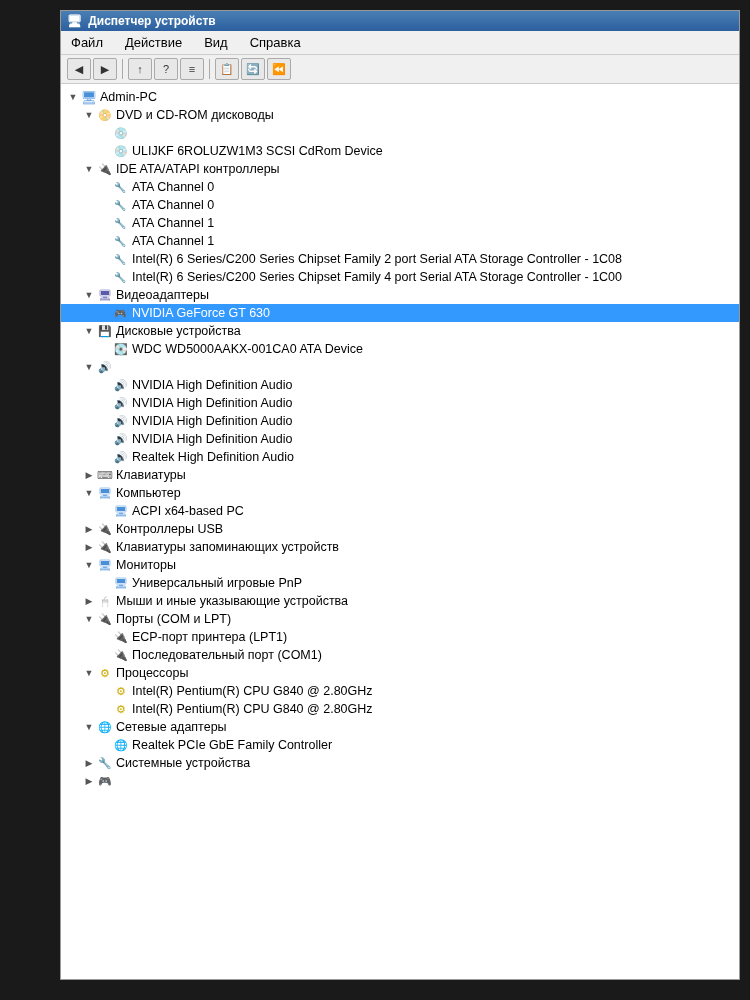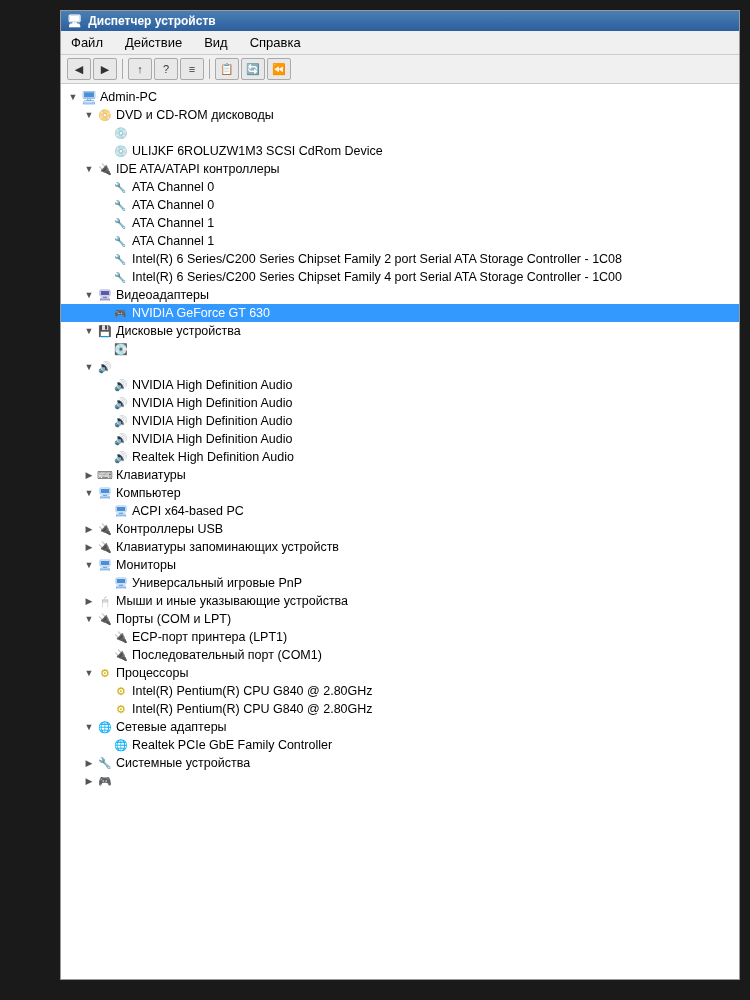--- a/index.html
+++ b/index.html
@@ -290,20 +290,21 @@
         <span class="indent" style="width:20px"></span>
         <span class="expander">▼</span>
         <span class="node-icon icon-hdd">💾</span>
         <span class="node-label">Дисковые устройства</span>
       </div>
 
       <div class="tree-item">
         <span class="indent" style="width:36px"></span>
         <span class="expander" style="width:16px"></span>
         <span class="node-icon icon-hdd">💽</span>
+        <span class="node-label">WDC WD5000AAKX-001CA0 ATA Device</span>
       </div>
 
       <div class="tree-item">
         <span class="indent" style="width:20px"></span>
         <span class="expander">▼</span>
         <span class="node-icon icon-audio">🔊</span>
       </div>
 
       <div class="tree-item">
         <span class="indent" style="width:36px"></span>

